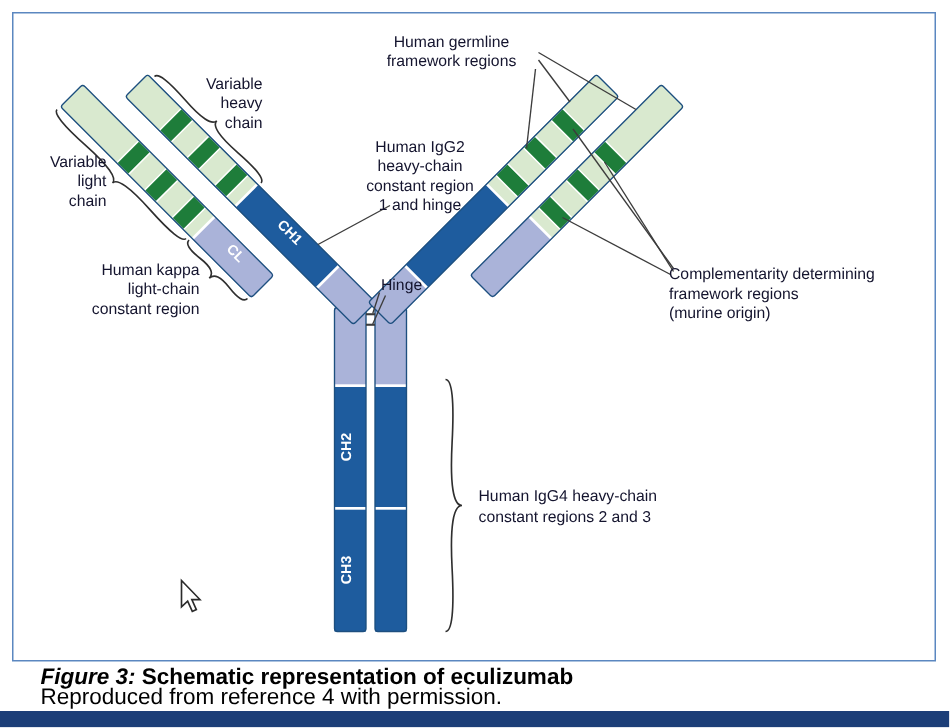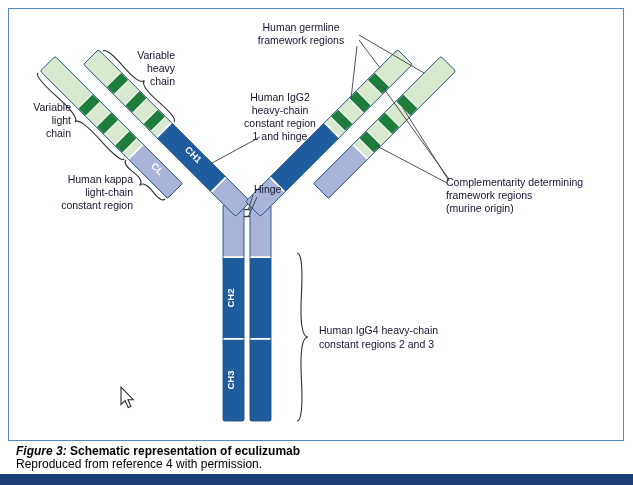--- a/index.html
+++ b/index.html
@@ -1,21 +1,21 @@
 <!DOCTYPE html>
 <html style="--blue: #1e5c9e; --lavender: #aab3d9; --pale-green: #d9e9cf; --dark-green: #1e7d3a; --outline: #1d4f7f; --text: #14142e; --border: #5b87c0; --footer: #1c3e78;"><head>
 <meta charset="utf-8">
 <style>
   html,body{margin:0;padding:0;background:#fff;}
   .page{position:relative;width:633px;height:485px;background:#fff;overflow:hidden;
         font-family:"Liberation Sans",sans-serif;}
   .figure-box{position:absolute;left:8px;top:8px;width:616px;height:433px;
               border:1.5px solid var(--border);background:#fff;box-sizing:border-box;}
   .figure-box svg{position:absolute;left:0;top:0;}
-  .caption{position:absolute;left:16px;top:445px;color:#000;font-size:12px;line-height:13px;}
+  .caption{position:absolute;left:27px;top:445px;color:#000;font-size:15px;line-height:13px;}
   .cap-line1{font-weight:bold;}
   .cap-line1 em{font-style:italic;}
   .footer-bar{position:absolute;left:0;bottom:0;width:633px;height:11px;background:var(--footer);}
   
   .c-lav{fill:var(--lavender);}
   .c-blue{fill:var(--blue);}
   .c-green{fill:var(--pale-green);}
   .c-stripe{fill:var(--dark-green);stroke:#ffffff;stroke-width:1;}
   .c-sep{fill:#ffffff;}
   .c-outline{fill:none;stroke:var(--outline);stroke-width:0.9;}

